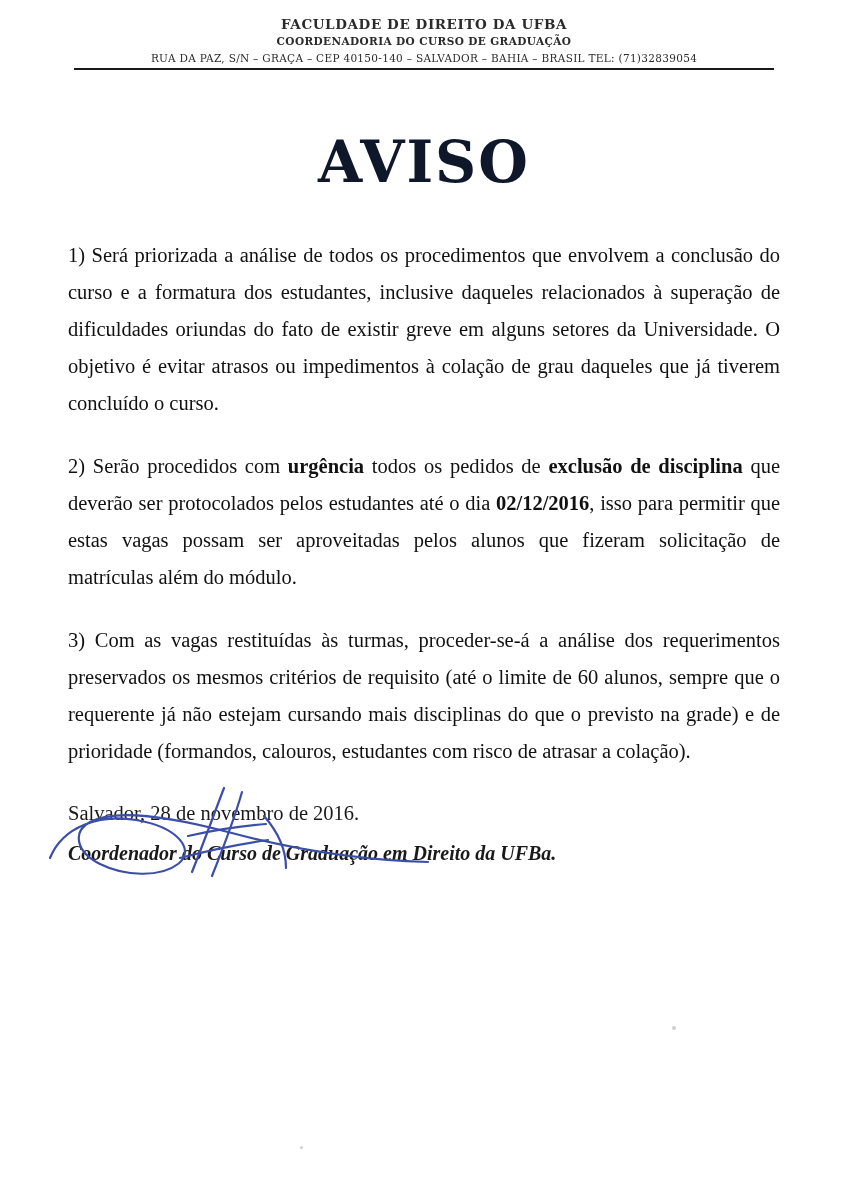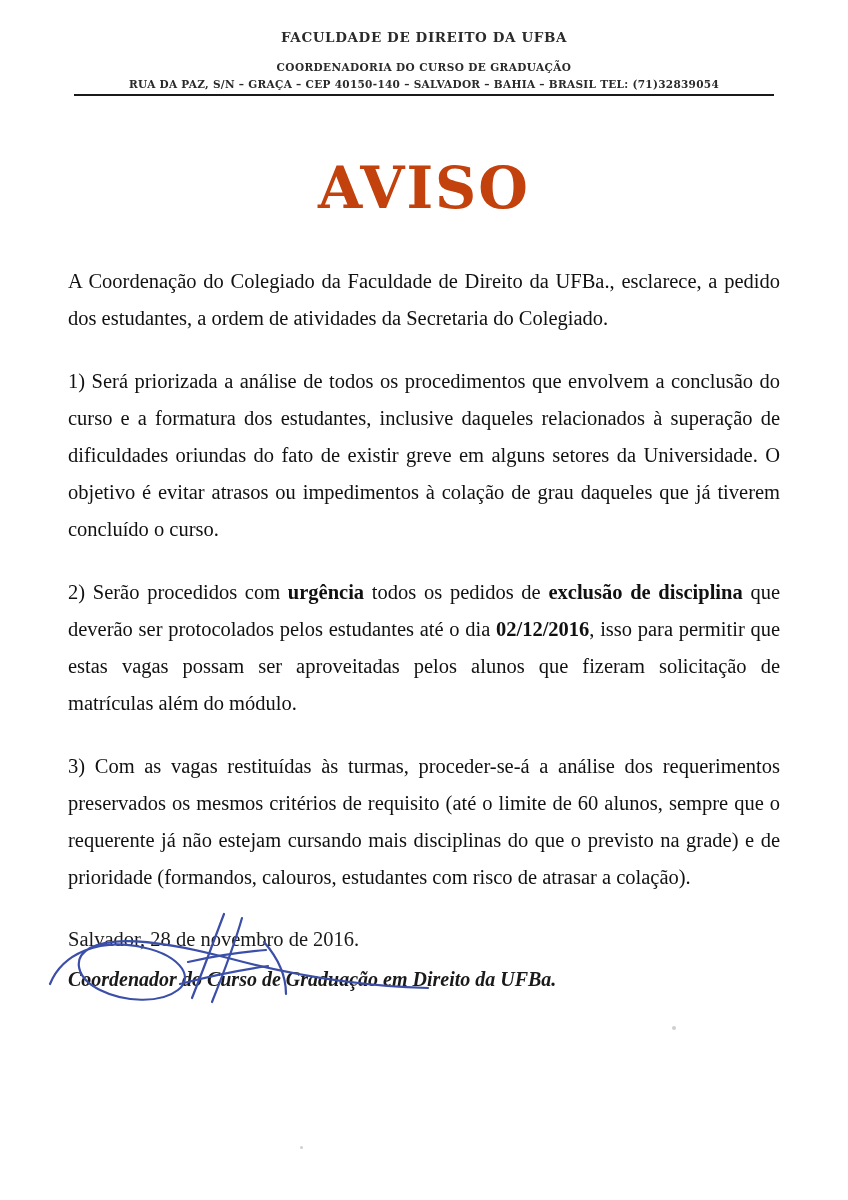--- a/index.html
+++ b/index.html
@@ -14,21 +14,21 @@
     color: #1a1a1a;
     position: relative;
     overflow: hidden;
   }
 
   .page {
     position: relative;
     width: 848px;
     height: 1200px;
     box-sizing: border-box;
-    padding: 13px;
+    padding: 0;
   }
 
   
   .letterhead {
     text-align: center;
     padding-top: 16px;
   }
   .lh-line1 {
     font-family: "DejaVu Serif", serif;
     font-weight: bold;
@@ -37,26 +37,26 @@
     color: #2b2b2b;
     font-variant: small-caps;
     text-transform: uppercase;
   }
   .lh-line2 {
     font-family: "DejaVu Serif", serif;
     font-weight: bold;
     font-size: 10.5px;
     letter-spacing: 0.4px;
     color: #2b2b2b;
-    margin-top: 16px;
+    margin-top: 3px;
     text-transform: uppercase;
   }
   .lh-line3 {
     font-family: "DejaVu Serif", serif;
-    font-weight: bold;
+    font-weight: normal;
     font-size: 10.5px;
     letter-spacing: 0.3px;
     color: #2b2b2b;
     margin-top: 5px;
     text-transform: uppercase;
   }
   .lh-rule {
     width: 700px;
     height: 2px;
     background: #1a1a1a;
@@ -64,21 +64,21 @@
   }
 
   
   .doc-title {
     text-align: center;
     font-family: "DejaVu Serif", serif;
     font-weight: bold;
     font-size: 57px;
     letter-spacing: 2px;
     margin-top: 58px;
-    color: #c2410c;
+    color: #0f172a;
   }
 
   
   .body-wrap {
     margin: 0 auto;
     width: 712px;
     padding-top: 42px;
   }
   p.para {
     text-align: justify;
@@ -138,21 +138,20 @@
     <div class="lh-line1">FACULDADE DE DIREITO DA UFBA</div>
     <div class="lh-line2">Coordenadoria do Curso de Graduação</div>
     <div class="lh-line3">Rua da Paz, s/n – Graça – Cep 40150-140 – Salvador – Bahia – Brasil   tel: (71)32839054</div>
     <div class="lh-rule"></div>
   </div>
 
   <div class="doc-title">AVISO</div>
 
   <div class="body-wrap">
 
-    <p class="para">A Coordenação do Colegiado da Faculdade de Direito da UFBa., esclarece, a pedido dos estudantes, a ordem de atividades da Secretaria do Colegiado.</p>
 
     <p class="para">1) Será priorizada a análise de todos os procedimentos que envolvem a conclusão do curso e a formatura dos estudantes, inclusive daqueles relacionados à superação de dificuldades oriundas do fato de existir greve em alguns setores da Universidade. O objetivo é evitar atrasos ou impedimentos à colação de grau daqueles que já tiverem concluído o curso.</p>
 
     <p class="para">
       <span>2) Serão procedidos com </span><span class="b-u">urgência</span><span> todos os pedidos de </span><span class="b-u">exclusão de disciplina</span><span> que deverão ser protocolados pelos estudantes até o dia </span><span class="b-u">02/12/2016</span><span>, isso para permitir que estas vagas possam ser aproveitadas pelos alunos que fizeram solicitação de matrículas além do módulo.</span>
     </p>
 
     <p class="para">3) Com as vagas restituídas às turmas, proceder-se-á a análise dos requerimentos preservados os mesmos critérios de requisito (até o limite de 60 alunos, sempre que o requerente já não estejam cursando mais disciplinas do que o previsto na grade) e de prioridade (formandos, calouros, estudantes com risco de atrasar a colação).</p>
   </div>
 

